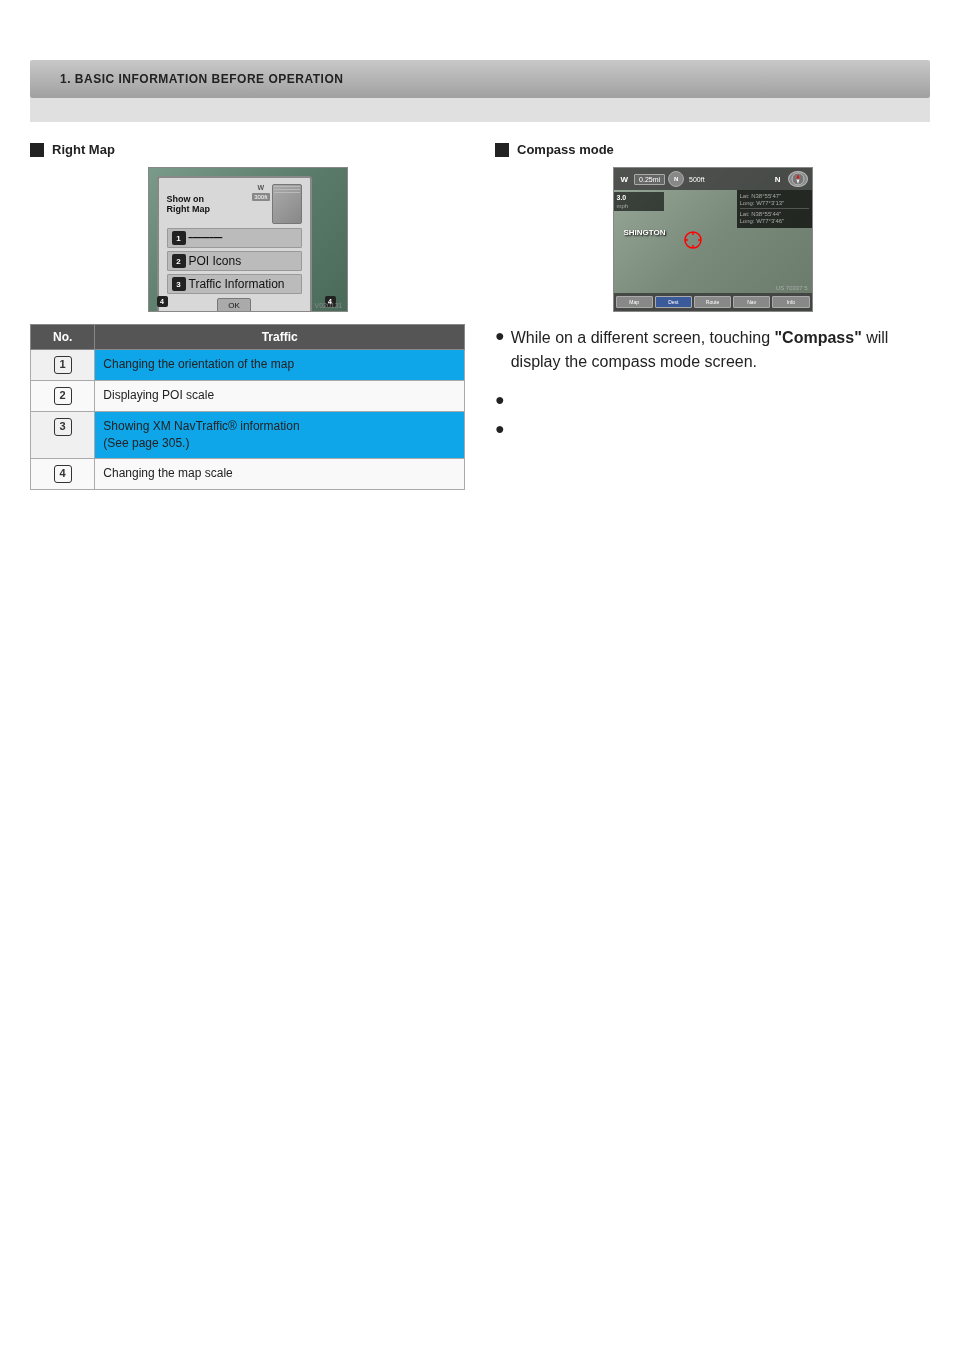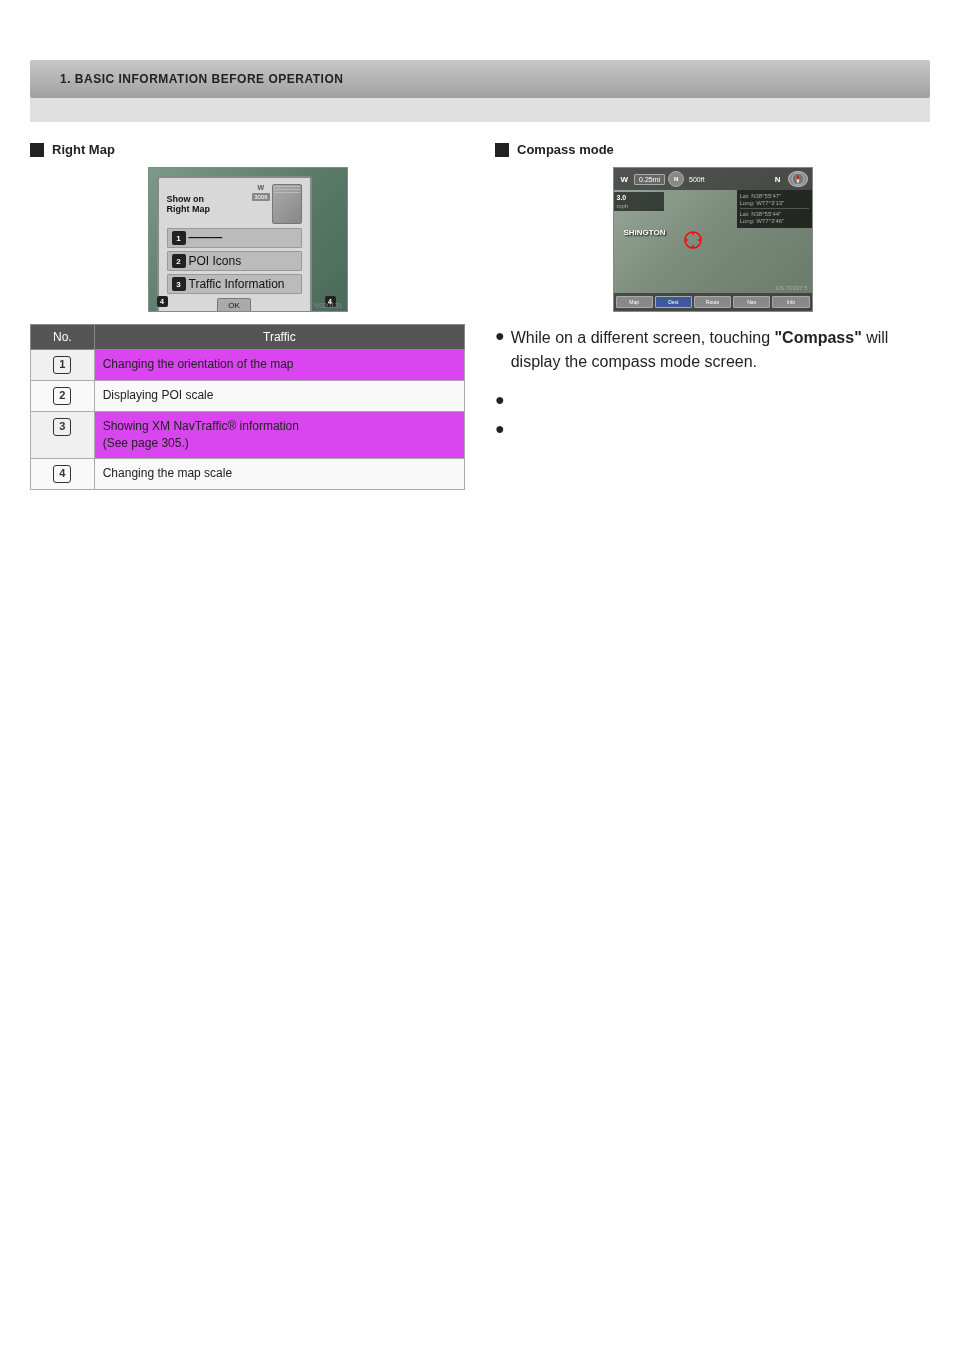--- a/index.html
+++ b/index.html
@@ -272,37 +272,37 @@
       border-collapse: collapse;
       margin-top: 12px;
       font-size: 12px;
     }
     .function-table th {
       background: #555;
       color: #fff;
       padding: 5px 22px;
       text-align: center;
       border: 1px solid #888;
-      font-weight: normal;
+      font-weight: bold;
       font-size: 12px;
     }
     .function-table td {
       border: 1px solid #aaa;
       padding: 6px 8px;
       vertical-align: top;
       color: #222;
       line-height: 1.4;
     }
     .function-table td:first-child {
       text-align: center;
       width: 45px;
       background: #f0f0f0;
     }
     .function-table tr td {
-      background: #d946ef;
+      background: #0ea5e9;
     }
     .function-table tr:nth-child(even) td {
       background: #f9f9f9;
     }
 
     .num-box {
       display: inline-flex;
       align-items: center;
       justify-content: center;
       width: 18px;

